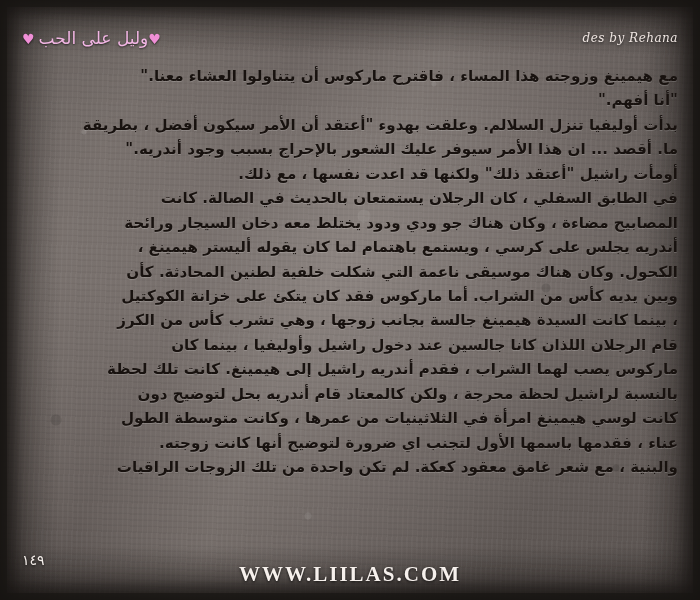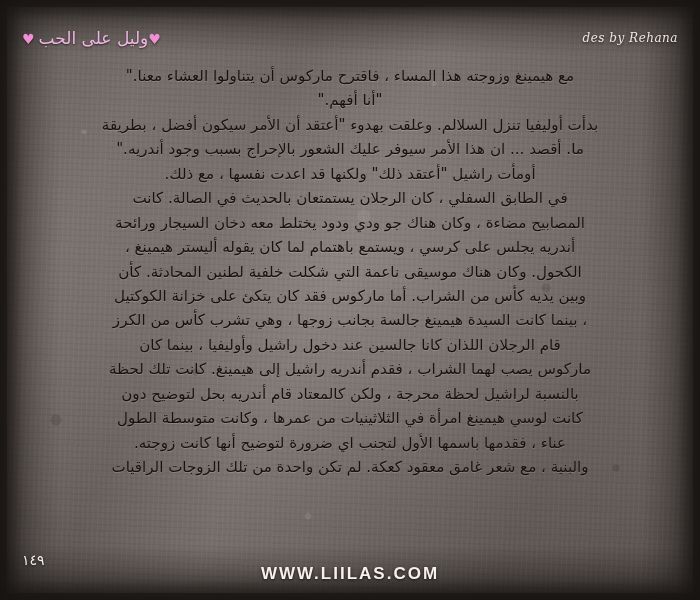--- a/index.html
+++ b/index.html
@@ -115,38 +115,38 @@
     font-size: 15.1px;
     line-height: 1.62;
     font-family: "DejaVu Sans", sans-serif;
     text-shadow: 0 1px 0 rgba(255,255,255,0.16);
     overflow: hidden;
   }
   .content p {
     margin: 0;
     padding: 0;
   }
-  .content p.center { text-align: center; }
+  .content p.center { text-align: right; font-weight: bold; }
 
   
   .footer {
     position: absolute;
     left: 0;
     right: 0;
     bottom: 8px;
     height: 36px;
     display: flex;
     align-items: center;
     justify-content: center;
   }
   .site {
     color: #f6f0ec;
-    font-family: Liberation Sans, sans-serif;
+    font-family: Liberation Serif, serif;
     font-weight: bold;
-    font-size: 17px;
+    font-size: 21px;
     letter-spacing: 2px;
     text-shadow: 0 1px 3px rgba(0,0,0,0.75);
   }
   .page-num {
     position: absolute;
     left: 22px;
     bottom: 32px;
     color: #f4eeea;
     direction: rtl;
     font-size: 14px;

